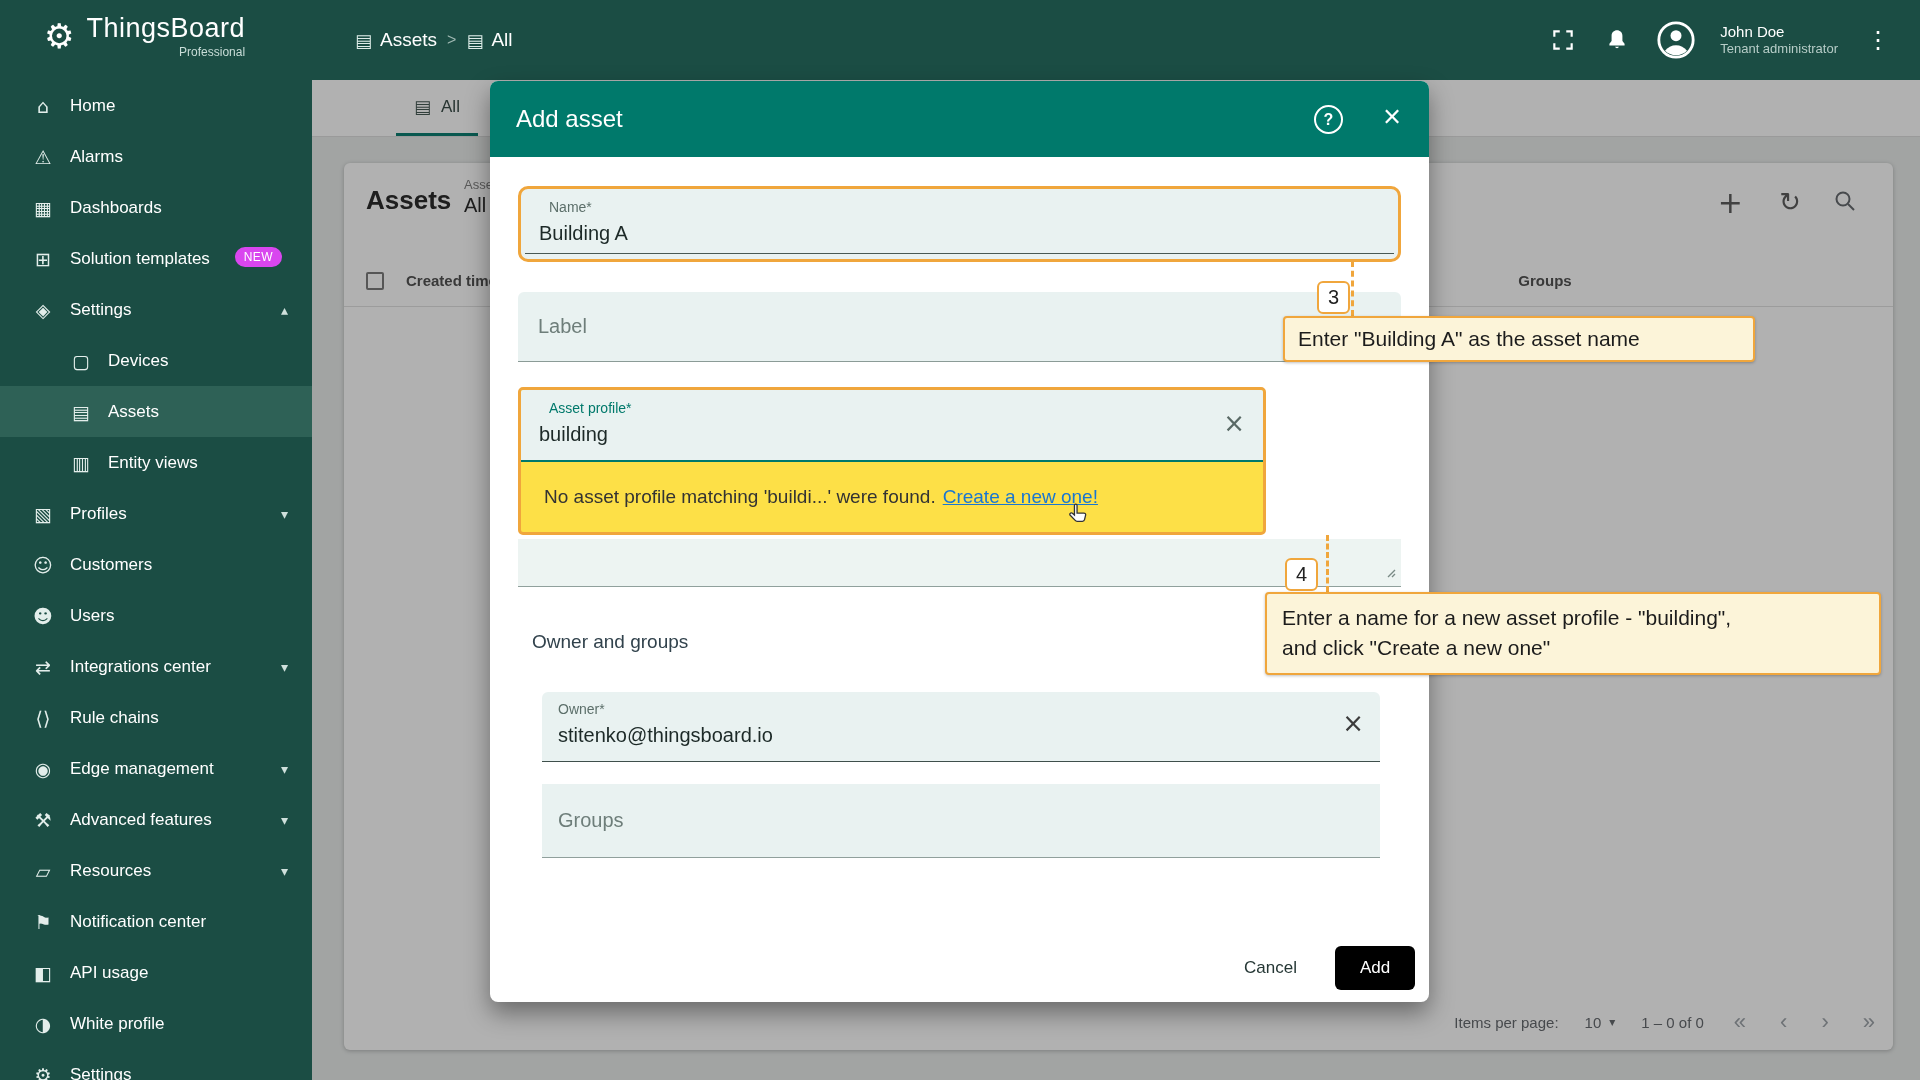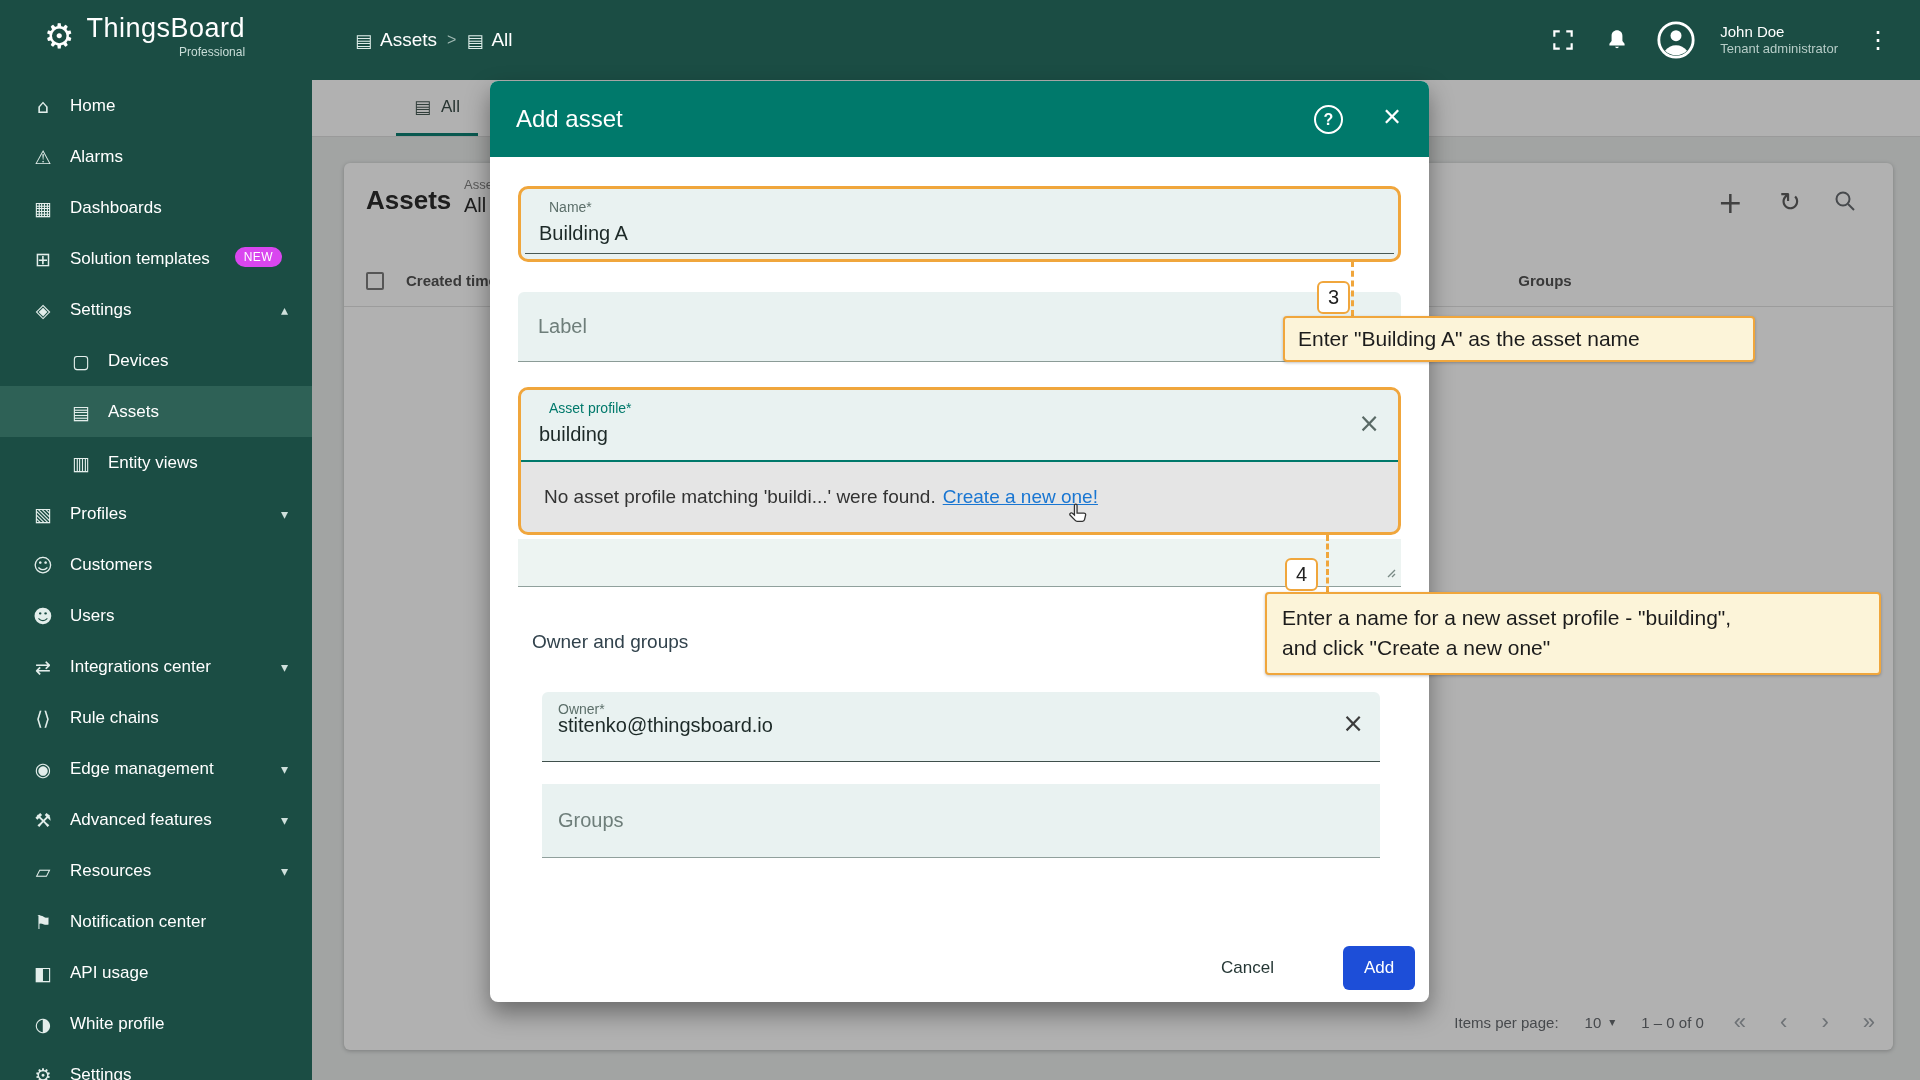--- a/index.html
+++ b/index.html
@@ -65,38 +65,38 @@
   .modal-header{position:absolute;left:0;top:0;width:100%;height:76px;background:#00796b;color:#fff;display:flex;align-items:center;padding-left:26px;font-size:24px;}
   .help-btn{position:absolute;right:86px;top:24px;width:29px;height:29px;border:2px solid #fff;border-radius:50%;display:flex;align-items:center;justify-content:center;font-size:16px;font-weight:700;color:#fff;cursor:pointer;}
   .close-btn{position:absolute;right:28px;top:20px;font-size:31px;color:#fff;cursor:pointer;line-height:1;}
   .field-label{position:absolute;left:28px;top:10px;font-size:14px;color:#5c6f6a;}
   .field-input{position:absolute;left:18px;top:33px;width:90%;background:transparent;border:none;outline:none;font-size:20px;color:#1c2927;font-family:"Liberation Sans",sans-serif;}
   .f-name{position:absolute;left:28px;top:105px;width:883px;height:76px;border:3px solid #f0a63c;border-radius:10px;background:#e9f2f1;}
   .underline{position:absolute;left:4px;right:4px;bottom:5px;height:0;border-bottom:1.5px solid #495954;}
   .f-label{position:absolute;left:28px;top:211px;width:883px;height:70px;background:#e9f2f1;border-radius:6px 6px 0 0;border-bottom:1px solid #8b9b97;}
   .f-label input{position:absolute;left:20px;top:0;height:100%;width:90%;background:transparent;border:none;outline:none;font-size:20px;color:#3b4b47;font-family:"Liberation Sans",sans-serif;}
   .f-label input::placeholder,.f-groups input::placeholder{color:#6e7e7a;opacity:1;}
-  .profile-wrap{position:absolute;left:28px;top:306px;width:883px;border:3px solid #f0a63c;border-radius:10px;overflow:hidden;background:#e5e5e5;}
+  .profile-wrap{position:absolute;left:28px;top:306px;width:748px;border:3px solid #f0a63c;border-radius:5px;overflow:hidden;background:#fde047;}
   .profile-input{position:relative;height:72px;background:#e9f2f1;border-bottom:2px solid #00796b;}
   .profile-input .field-label{color:#00796b;}
   .clear-x{position:absolute;right:18px;top:20px;font-size:26px;color:#5a6a66;cursor:pointer;line-height:1;}
   .profile-dd{position:relative;height:70px;display:flex;align-items:center;padding-left:23px;font-size:19px;color:#333;}
   .create-link{margin-left:7px;color:#1976d2;text-decoration:underline;cursor:pointer;text-align:right;}
   .f-desc{position:absolute;left:28px;top:458px;width:883px;height:48px;background:#edf4f2;border-bottom:1px solid #90a09c;cursor:text;}
   .resize-handle{position:absolute;right:5px;bottom:4px;}
   .section-title{position:absolute;left:42px;top:550px;font-size:19px;font-weight:500;color:#31424c;}
   .f-owner{position:absolute;left:52px;top:611px;width:838px;height:70px;background:#e9f2f1;border-radius:6px 6px 0 0;border-bottom:1.5px solid #3f4f4b;}
   .f-owner .field-label{left:16px;top:9px;}
-  .f-owner .field-input{left:16px;top:22px;}
+  .f-owner .field-input{left:16px;top:32px;}
   .f-owner .clear-x{right:16px;top:18px;color:#3c3c3c;}
   .f-groups{position:absolute;left:52px;top:703px;width:838px;height:74px;background:#e9f2f1;border-bottom:1px solid #90a09c;}
   .f-groups input{position:absolute;left:16px;top:0;height:100%;width:90%;background:transparent;border:none;outline:none;font-size:20px;color:#3b4b47;font-family:"Liberation Sans",sans-serif;}
   .modal-footer{position:absolute;left:0;top:862px;width:100%;height:50px;display:flex;justify-content:flex-end;align-items:center;gap:22px;padding-right:14px;}
   .btn-cancel{font-size:17px;font-weight:500;color:#253735;padding:10px 16px;cursor:pointer;background:none;border:none;font-family:"Liberation Sans",sans-serif;}
-  .btn-add{width:72px;height:44px;background:#1d4ed8;color:#fff;font-size:17px;font-weight:500;border:none;border-radius:6px;cursor:pointer;font-family:"Liberation Sans",sans-serif;margin-left:31px;}
+  .btn-add{width:80px;height:44px;background:#000000;color:#fff;font-size:17px;font-weight:500;border:none;border-radius:6px;cursor:pointer;font-family:"Liberation Sans",sans-serif;}
   .co-line{position:absolute;width:0;border-left:3px dashed #f0a63c;z-index:30;}
   .co-badge{position:absolute;width:33px;height:33px;background:#fff;border:2px solid #f0a63c;border-radius:6px;display:flex;align-items:center;justify-content:center;font-size:20px;color:#222;z-index:31;}
   .co-box{position:absolute;background:#fcf4d9;border:2px solid #f0a63c;border-radius:4px;color:#1c1c1c;z-index:31;box-shadow:0 1px 3px rgba(0,0,0,.25);}
   .co3-line{left:1351px;top:261px;height:55px;}
   .co3-badge{left:1317px;top:281px;}
   .co3-box{left:1283px;top:316px;width:472px;height:46px;display:flex;align-items:center;padding:0 13px;font-size:21px;}
   .co4-line{left:1326px;top:535px;height:57px;}
   .co4-badge{left:1285px;top:558px;}
   .co4-box{left:1265px;top:592px;width:616px;padding:9px 15px;font-size:21px;line-height:1.45;}
   .cursor{position:absolute;left:1066px;top:502px;z-index:40;}

